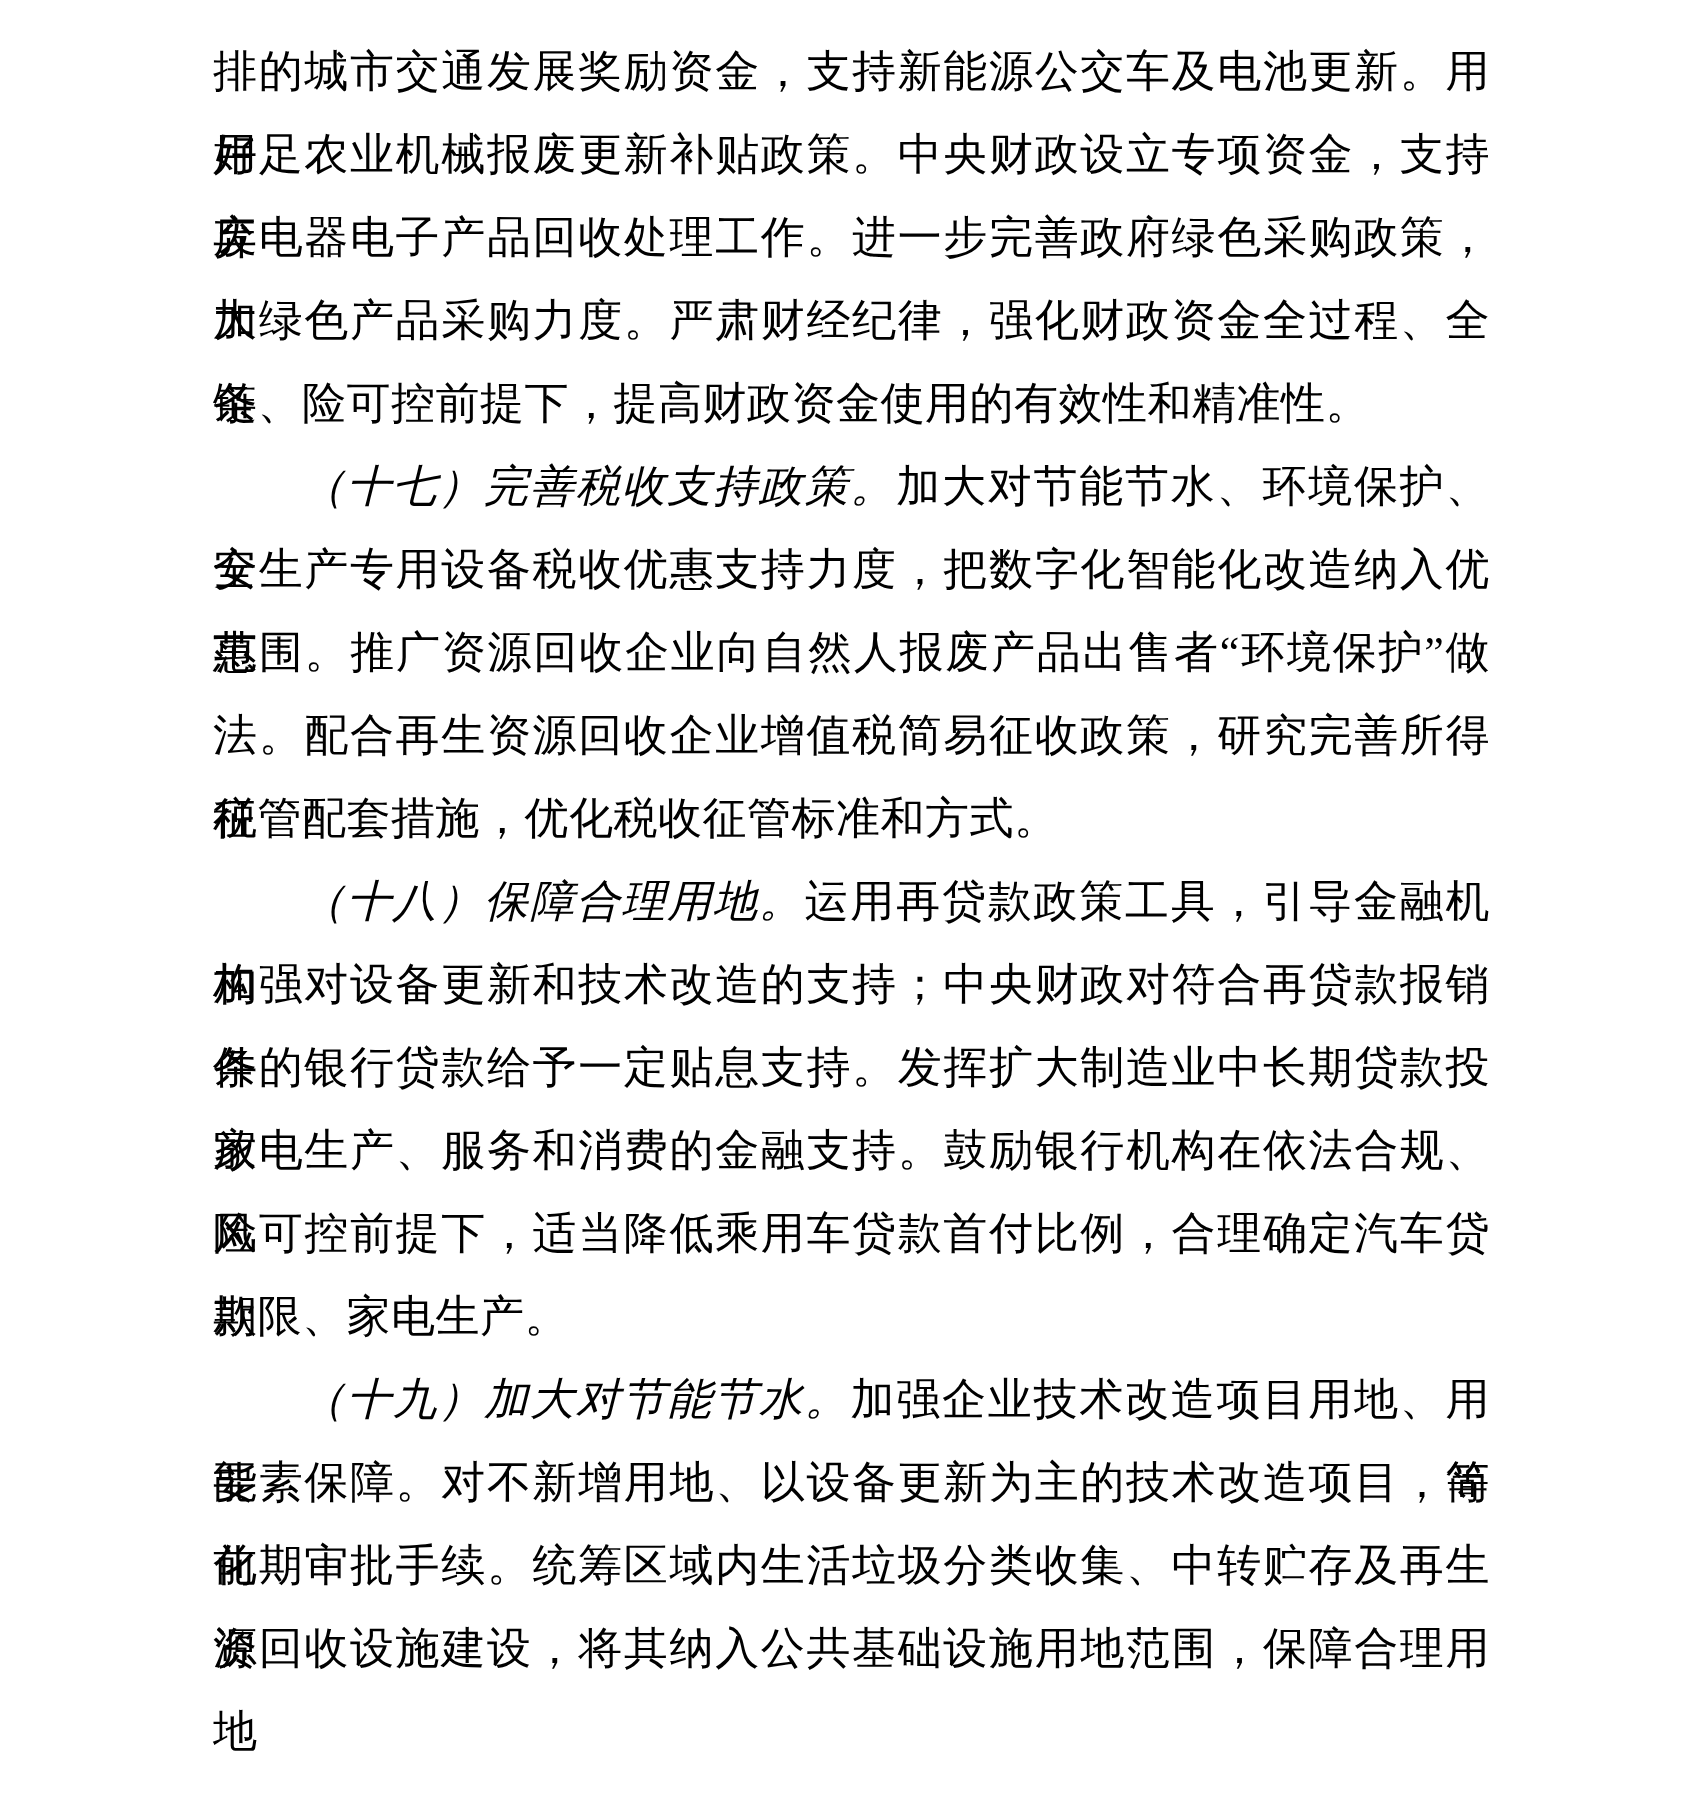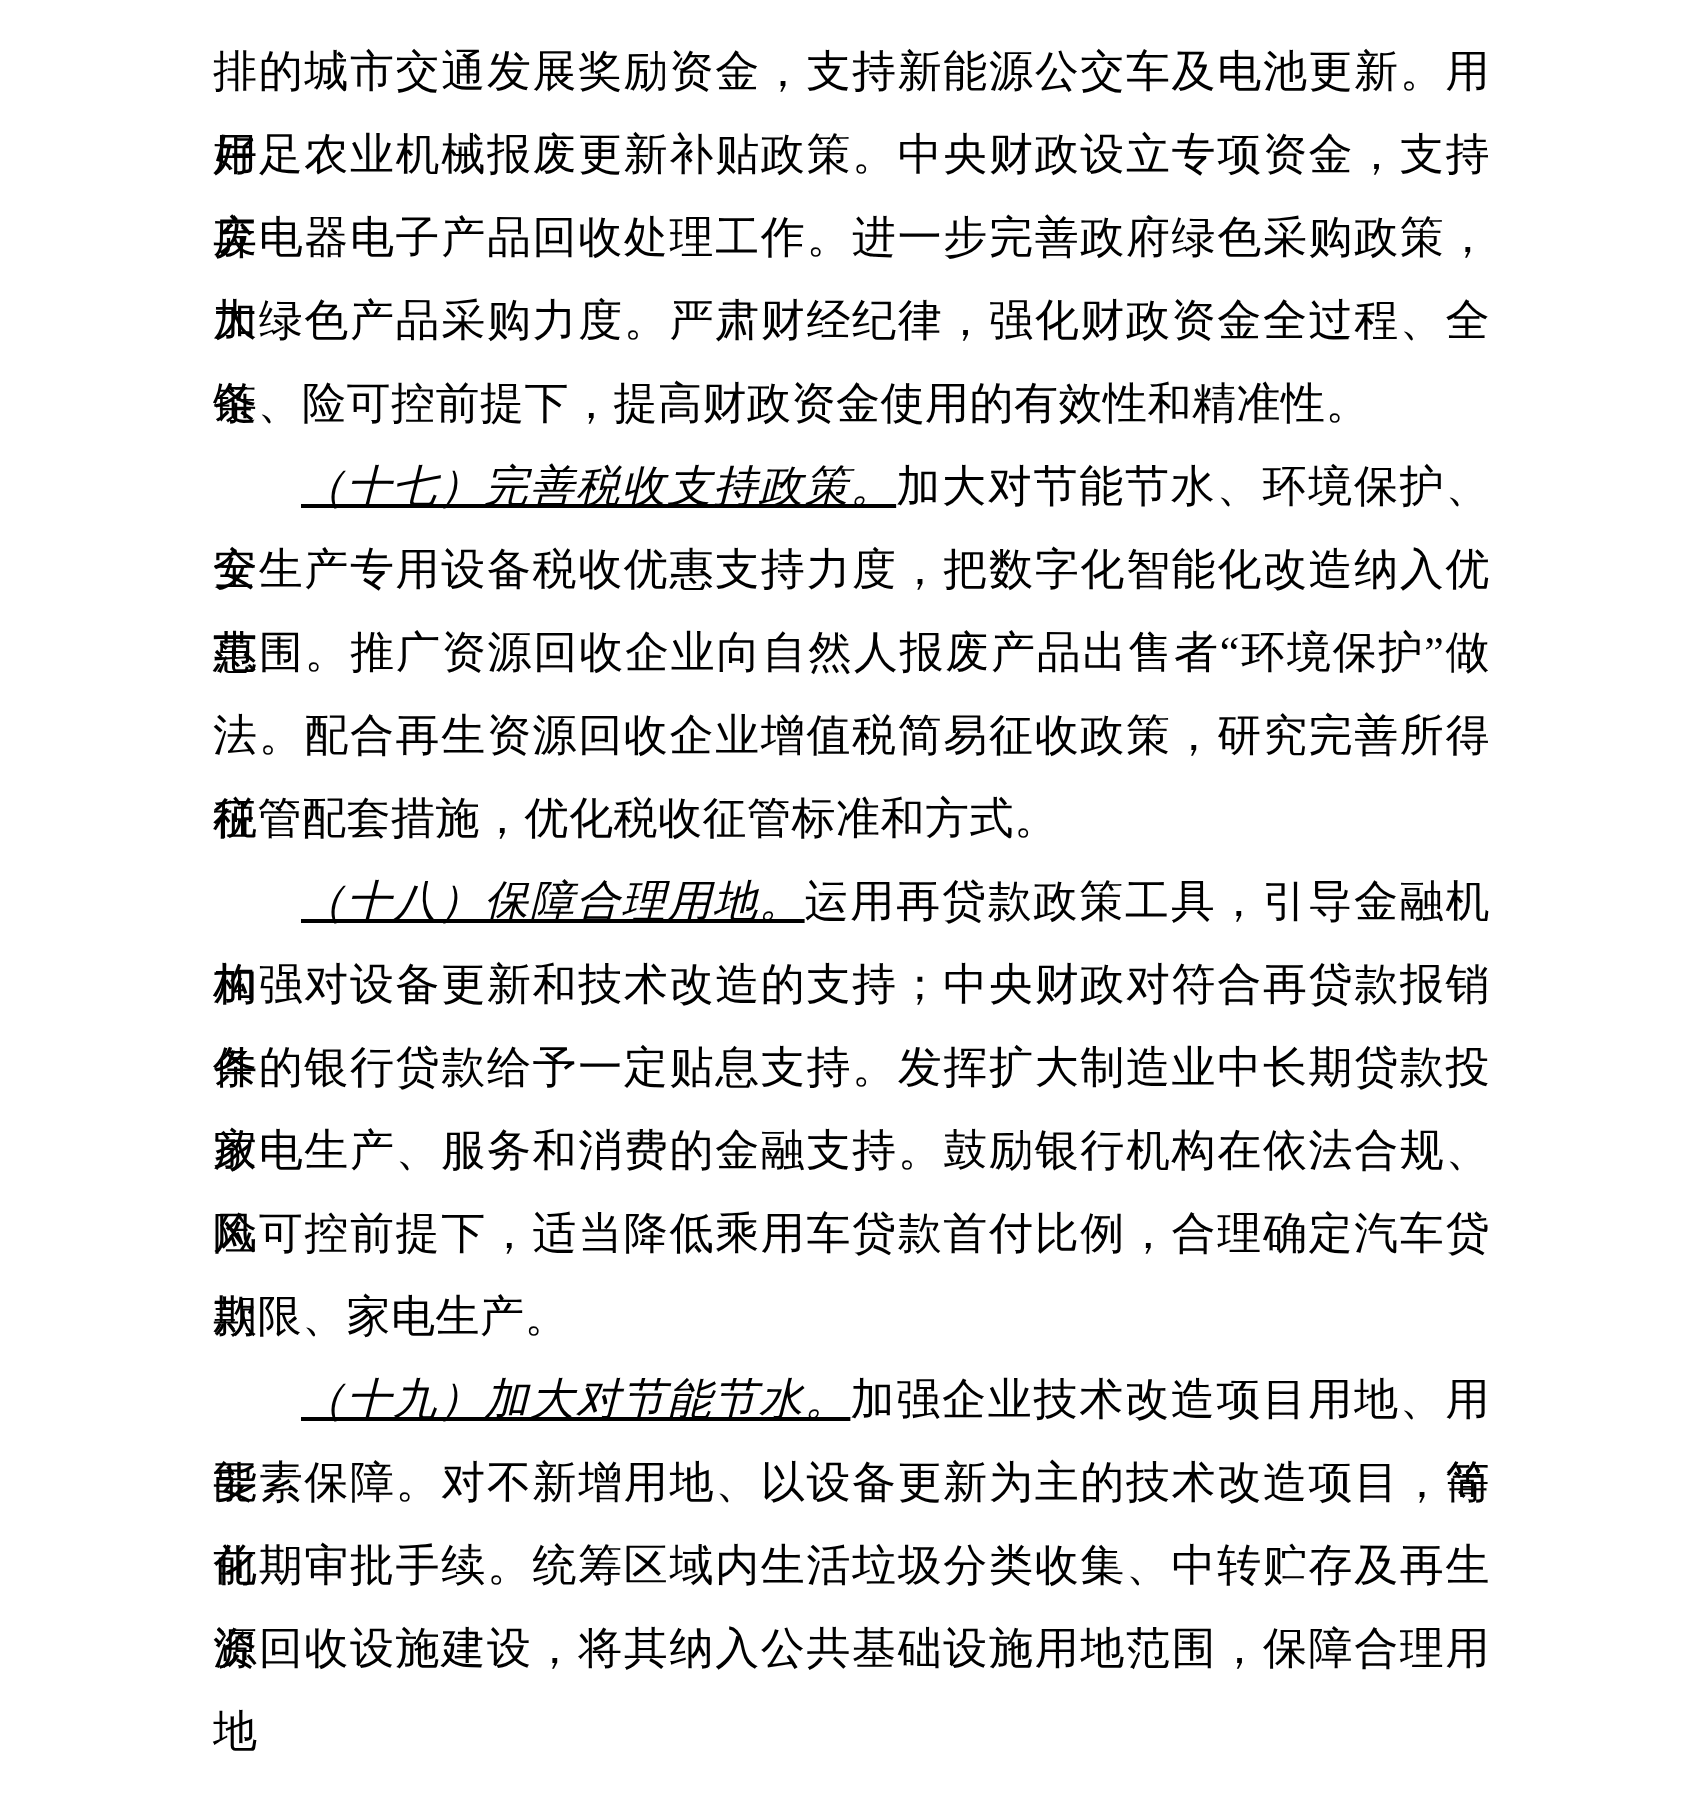--- a/index.html
+++ b/index.html
@@ -34,21 +34,20 @@
   .line.justify {
     white-space: normal;
     text-align-last: justify;
   }
   .line.indent {
     text-indent: 88px;
   }
   
   .seg-kai {
     font-style: italic;
-    text-decoration: underline;
   }
   .seg-song {
     font-style: normal;
   }
 </style>
 </head>
 <body>
 
 <div class="page">
   <div class="text-block">

